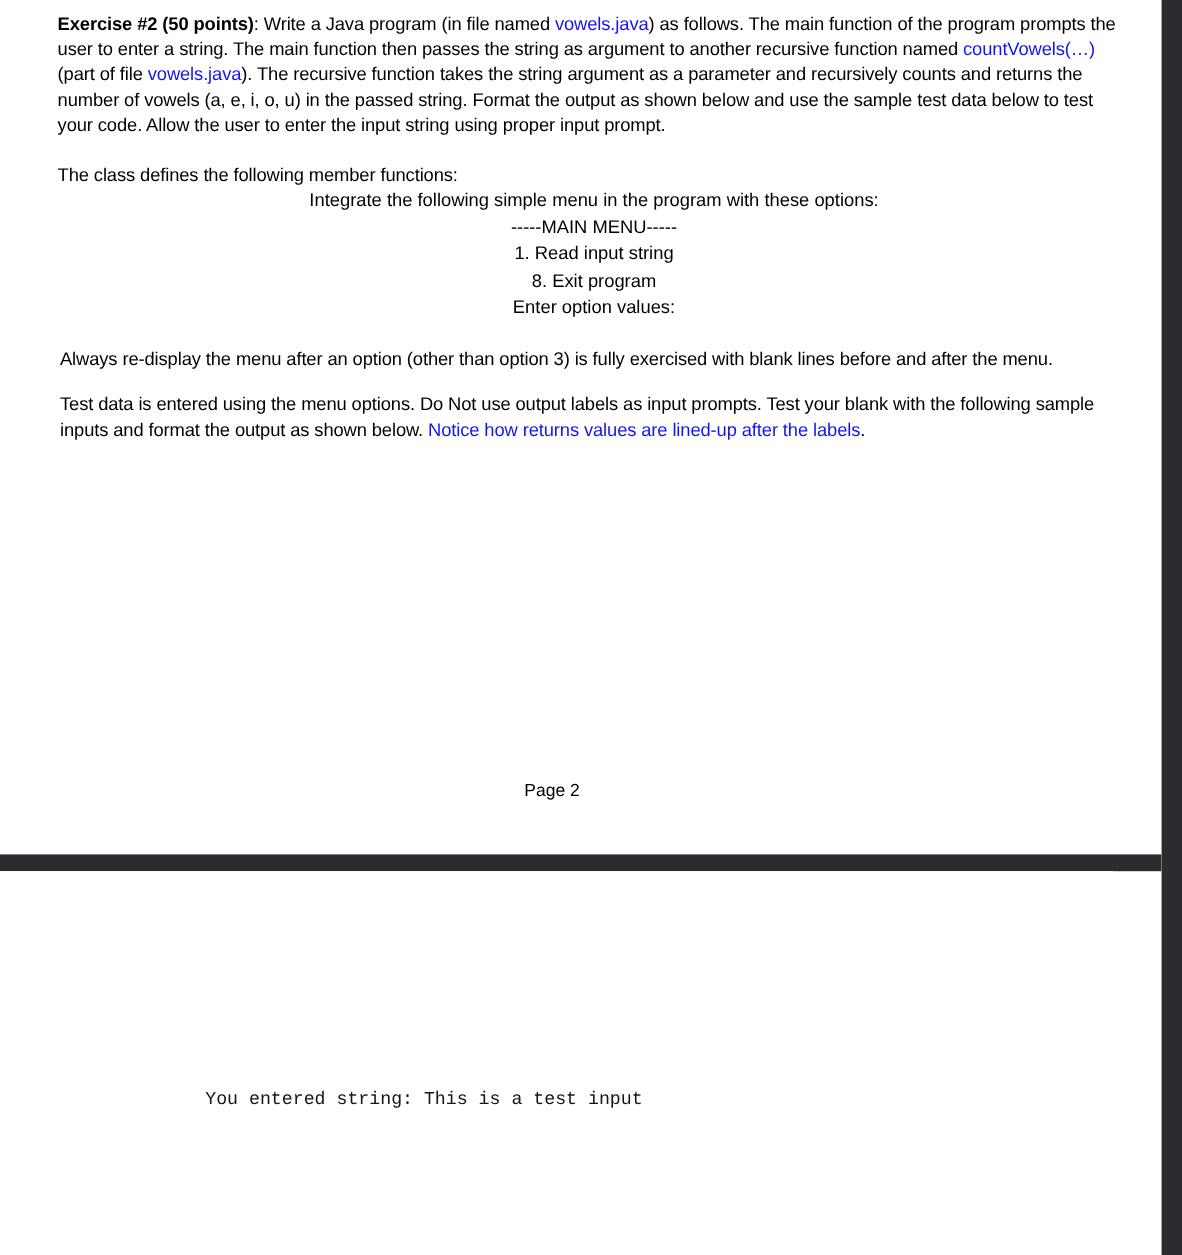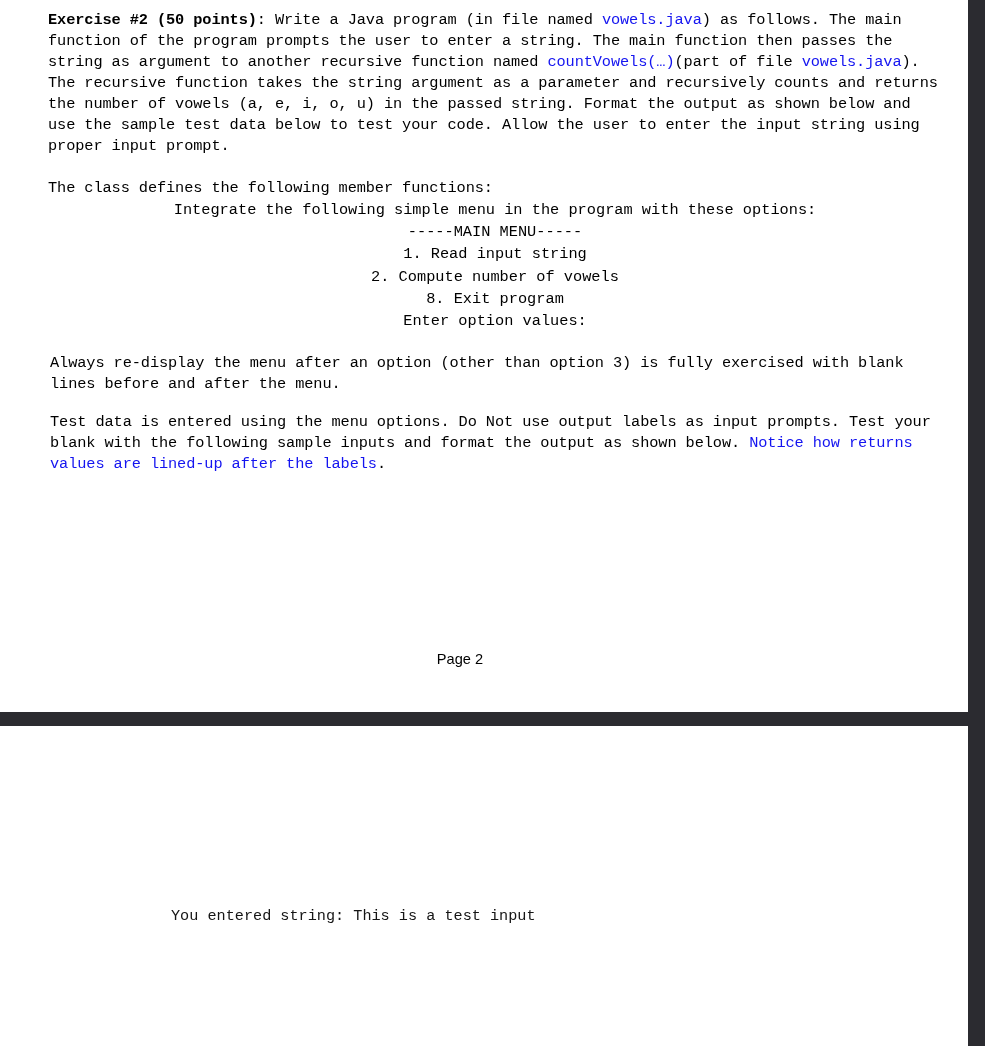--- a/index.html
+++ b/index.html
@@ -62,21 +62,20 @@
     width: 928px;
     height: 320px;
     background: #ffffff;
   }
 
   .content {
     position: absolute;
     left: 48px;
     top: 10px;
     width: 890px;
-    font-family: Liberation Mono, monospace;
   }
 
   p.para {
     margin: 0;
     font-size: 15.3px;
     line-height: 21px;
     color: #000000;
     letter-spacing: -0.1px;
   }
 
@@ -134,21 +133,20 @@
       <p class="para"><b class="strong">Exercise #2 (50 points)</b><span>: Write a Java program (in file named </span><span class="code-blue">vowels.java</span><span>) as follows. The main function of the program prompts the user to enter a string. The main function then passes the string as argument to another recursive function named </span><span class="code-blue">countVowels(…)</span><span>(part of file </span><span class="code-blue">vowels.java</span><span>). The recursive function takes the string argument as a parameter and recursively counts and returns the number of vowels (a, e, i, o, u) in the passed string. Format the output as shown below and use the sample test data below to test your code. Allow the user to enter the input string using proper input prompt.</span></p>
 
       <div class="gap-lg"></div>
 
       <p class="para">The class defines the following member functions:</p>
 
       <div class="menu-block">
         <div class="indent-1">Integrate the following simple menu in the program with these options:</div>
         <div class="indent-1">-----MAIN MENU-----</div>
         <div class="indent-1">1. Read input string</div>
-        <div class="indent-1">2. Compute number of vowels</div>
         <div class="indent-1">8. Exit program</div>
         <div class="indent-1">Enter option values:</div>
       </div>
 
       <div class="gap-lg"></div>
 
       <p class="para" style="padding-left:2px;">Always re-display the menu after an option (other than option 3) is fully exercised with blank lines before and after the menu.</p>
 
       <div class="gap-md"></div>
 

